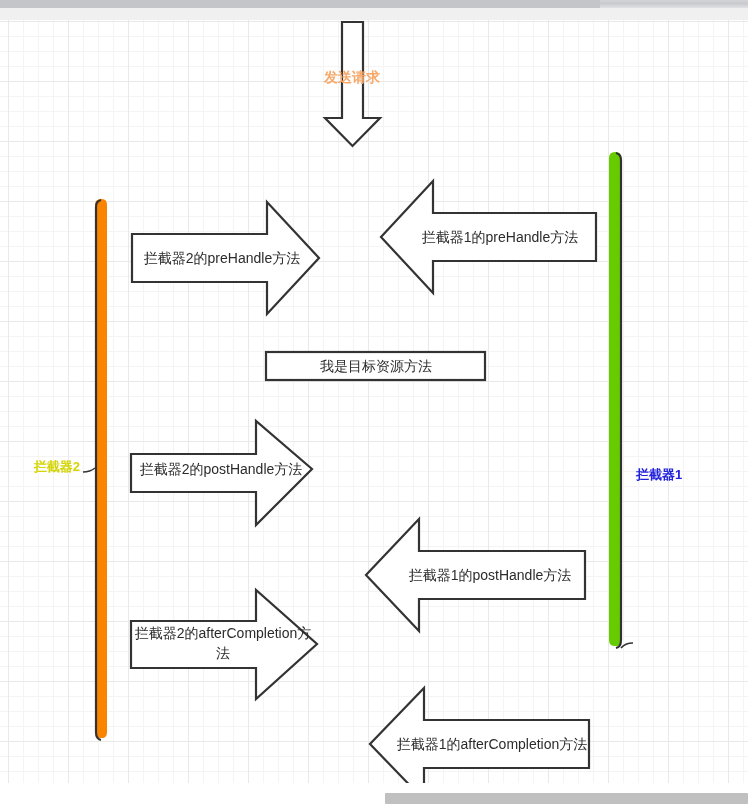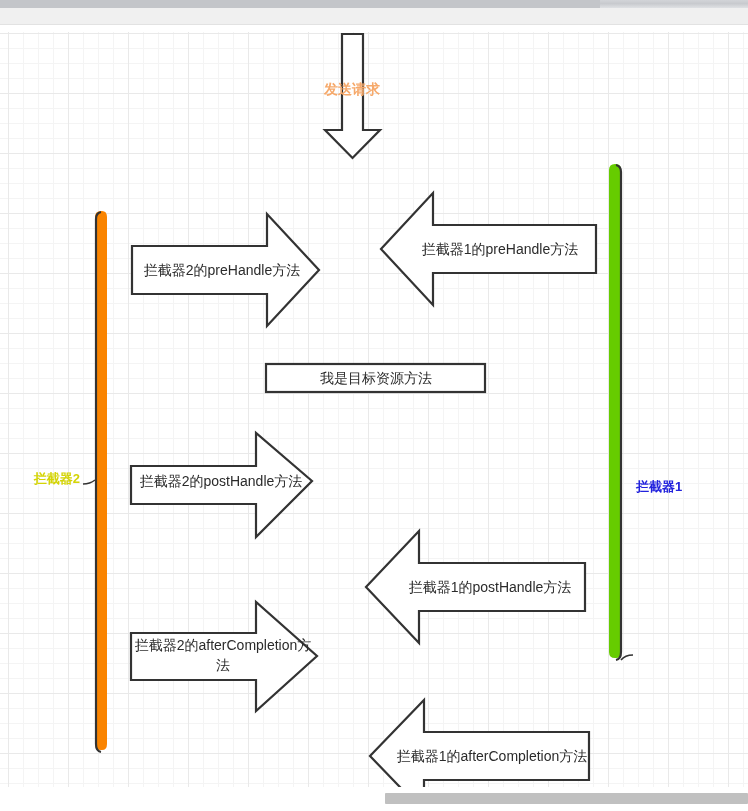--- a/index.html
+++ b/index.html
@@ -37,21 +37,21 @@
     position: absolute;
     left: 0; top: 8px;
     width: 748px; height: 16px;
     background: #f0f0f0;
     border-bottom: 1px solid #e2e2e2;
   }
 
   
   #canvas {
     position: absolute;
-    left: 0; top: 32px;
+    left: 0; top: 20px;
     width: 748px;
     height: 763px;
     background-color: #ffffff;
     background-image:
       linear-gradient(to right, #e9e9e9 1px, transparent 1px),
       linear-gradient(to bottom, #e9e9e9 1px, transparent 1px),
       linear-gradient(to right, #f4f4f4 1px, transparent 1px),
       linear-gradient(to bottom, #f4f4f4 1px, transparent 1px);
     background-size:
       60px 60px,

